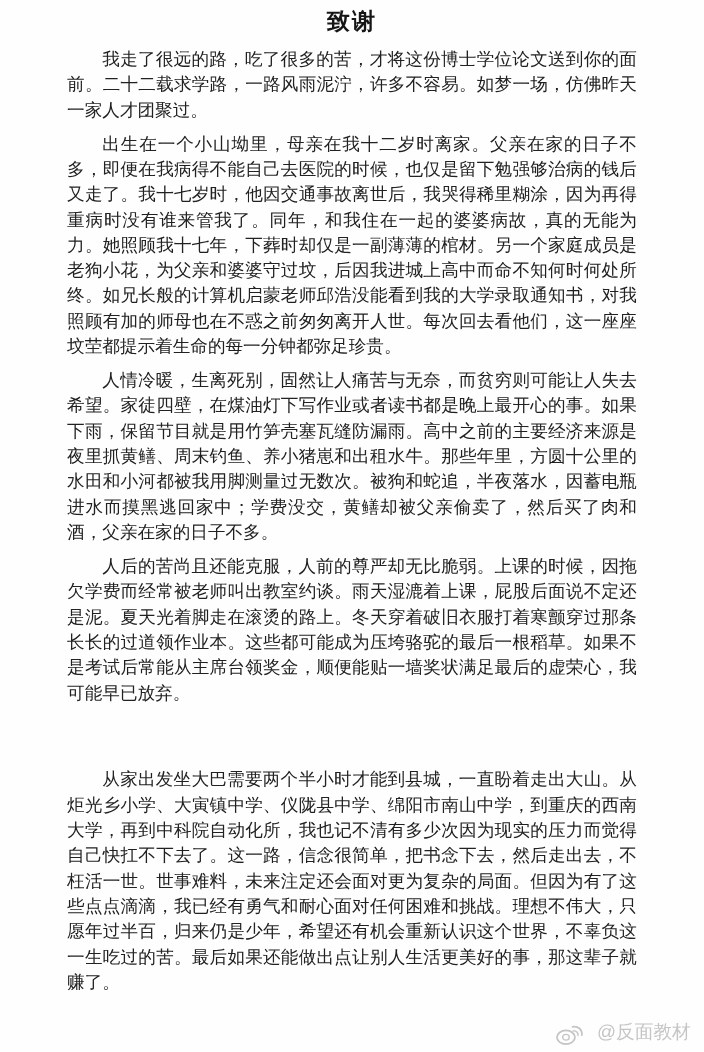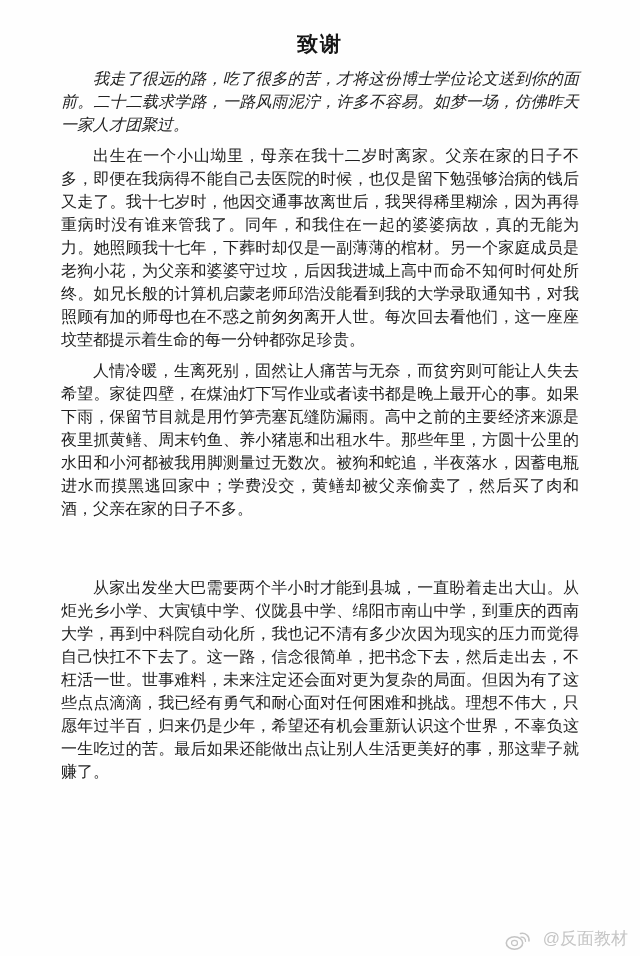--- a/index.html
+++ b/index.html
@@ -12,21 +12,21 @@
     background: #fefefe;
     overflow: hidden;
     position: relative;
     font-family: "Liberation Serif", "DejaVu Serif", serif;
   }
   .page {
     position: relative;
     width: 640px;
     height: 956px;
     box-sizing: border-box;
-    padding-top: 30px;
+    padding-top: 6px;
   }
   .title {
     margin: 0 0 10px 0;
     text-align: center;
     font-family: "Liberation Sans", "DejaVu Sans", sans-serif;
     font-weight: 700;
     font-size: 21px;
     line-height: 27px;
     color: #161616;
     letter-spacing: 2px;
@@ -37,21 +37,20 @@
     font-size: 16px;
     line-height: 23px;
     text-align: justify;
   }
   .para {
     margin: 8px 0 0 0;
     text-indent: 2em;
   }
   .para.first {
     margin-top: 3px;
-    font-style: italic;
   }
   .para.gap-before {
     margin-top: 56px;
   }
   .watermark {
     position: absolute;
     right: 12px;
     bottom: 5px;
     display: flex;
     align-items: center;
@@ -70,20 +69,21 @@
 <body>
 
 <div class="page">
 
   <h1 class="title">致谢</h1>
 
   <div class="content">
     <p class="para first">我走了很远的路，吃了很多的苦，才将这份博士学位论文送到你的面前。二十二载求学路，一路风雨泥泞，许多不容易。如梦一场，仿佛昨天一家人才团聚过。</p>
     <p class="para">出生在一个小山坳里，母亲在我十二岁时离家。父亲在家的日子不多，即便在我病得不能自己去医院的时候，也仅是留下勉强够治病的钱后又走了。我十七岁时，他因交通事故离世后，我哭得稀里糊涂，因为再得重病时没有谁来管我了。同年，和我住在一起的婆婆病故，真的无能为力。她照顾我十七年，下葬时却仅是一副薄薄的棺材。另一个家庭成员是老狗小花，为父亲和婆婆守过坟，后因我进城上高中而命不知何时何处所终。如兄长般的计算机启蒙老师邱浩没能看到我的大学录取通知书，对我照顾有加的师母也在不惑之前匆匆离开人世。每次回去看他们，这一座座坟茔都提示着生命的每一分钟都弥足珍贵。</p>
     <p class="para">人情冷暖，生离死别，固然让人痛苦与无奈，而贫穷则可能让人失去希望。家徒四壁，在煤油灯下写作业或者读书都是晚上最开心的事。如果下雨，保留节目就是用竹笋壳塞瓦缝防漏雨。高中之前的主要经济来源是夜里抓黄鳝、周末钓鱼、养小猪崽和出租水牛。那些年里，方圆十公里的水田和小河都被我用脚测量过无数次。被狗和蛇追，半夜落水，因蓄电瓶进水而摸黑逃回家中；学费没交，黄鳝却被父亲偷卖了，然后买了肉和酒，父亲在家的日子不多。</p>
+    <p class="para">人后的苦尚且还能克服，人前的尊严却无比脆弱。上课的时候，因拖欠学费而经常被老师叫出教室约谈。雨天湿漉着上课，屁股后面说不定还是泥。夏天光着脚走在滚烫的路上。冬天穿着破旧衣服打着寒颤穿过那条长长的过道领作业本。这些都可能成为压垮骆驼的最后一根稻草。如果不是考试后常能从主席台领奖金，顺便能贴一墙奖状满足最后的虚荣心，我可能早已放弃。</p>
     <p class="para gap-before">从家出发坐大巴需要两个半小时才能到县城，一直盼着走出大山。从炬光乡小学、大寅镇中学、仪陇县中学、绵阳市南山中学，到重庆的西南大学，再到中科院自动化所，我也记不清有多少次因为现实的压力而觉得自己快扛不下去了。这一路，信念很简单，把书念下去，然后走出去，不枉活一世。世事难料，未来注定还会面对更为复杂的局面。但因为有了这些点点滴滴，我已经有勇气和耐心面对任何困难和挑战。理想不伟大，只愿年过半百，归来仍是少年，希望还有机会重新认识这个世界，不辜负这一生吃过的苦。最后如果还能做出点让别人生活更美好的事，那这辈子就赚了。</p>
   </div>
 
   <div class="watermark">
     <span>
       <svg width="27" height="23" viewBox="0 0 27 23" fill="none" xmlns="http://www.w3.org/2000/svg">
         <ellipse cx="10.5" cy="15" rx="8.2" ry="6.2" stroke="#c5c5c5" stroke-width="1.6"></ellipse>
         <ellipse cx="10.5" cy="15" rx="3" ry="2.6" stroke="#c5c5c5" stroke-width="1.2"></ellipse>
         <path d="M16.5 5.5 C 21.5 4.5, 25.5 8, 25 13" stroke="#c5c5c5" stroke-width="1.6" stroke-linecap="round"></path>
         <path d="M17 9.2 C 19.8 8.8, 21.8 10.8, 21.5 13.3" stroke="#c5c5c5" stroke-width="1.3" stroke-linecap="round"></path>

